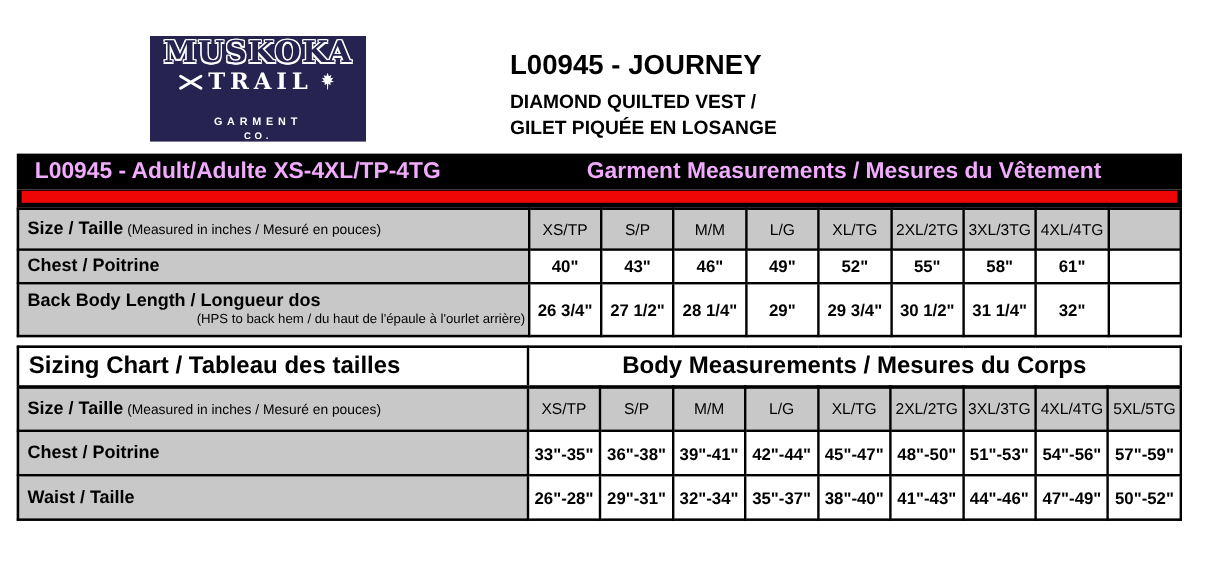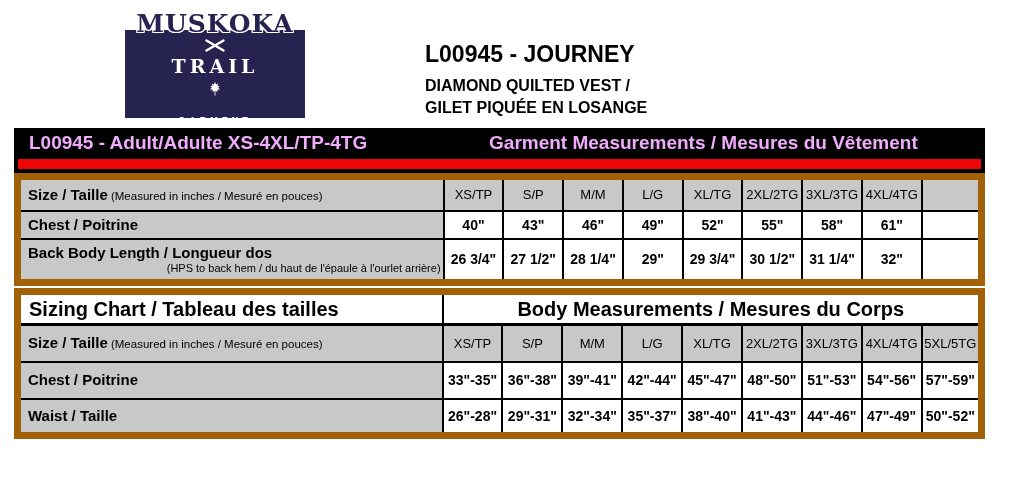--- a/index.html
+++ b/index.html
@@ -11,21 +11,21 @@
   
   .logo{
     position:absolute;left:125px;top:30px;width:180px;height:88px;
     background:#262350;display:flex;flex-direction:column;align-items:center;justify-content:center;
   }
   .logo-muskoka{
     font-family:"DejaVu Serif","Liberation Serif",serif;font-weight:bold;font-size:25px;
     letter-spacing:1px;color:#262350;line-height:1;
     text-shadow:-1px -1px 0 #fff,1px -1px 0 #fff,-1px 1px 0 #fff,1px 1px 0 #fff,0 -1px 0 #fff,0 1px 0 #fff,-1px 0 0 #fff,1px 0 0 #fff;
   }
-  .logo-trail-row{display:flex;align-items:center;gap:5px;margin-top:3px;line-height:1;flex-direction:column;}
+  .logo-trail-row{display:flex;align-items:center;gap:5px;margin-top:3px;line-height:1;}
   .logo-trail{
     font-family:"DejaVu Serif","Liberation Serif",serif;font-weight:bold;font-size:19px;
     letter-spacing:4px;color:#ffffff;
   }
   .logo-garment{font-size:9px;letter-spacing:4px;color:#ffffff;margin-top:18px;font-weight:bold;}
   .logo-co{font-size:8px;letter-spacing:3px;color:#ffffff;margin-top:3px;font-weight:bold;}
   .licon{display:inline-flex;}
 
   .product-block{position:absolute;left:425px;top:41px;}
   .product-title{font-size:23px;font-weight:bold;margin-bottom:7px;}
@@ -35,21 +35,21 @@
   .garment-section{position:absolute;left:14px;top:128px;width:971px;}
   .body-section{position:absolute;left:14px;top:288px;width:971px;}
 
   .black-bar{position:relative;height:30px;background:#000;color:#f0abfc;}
   .bar-left{position:absolute;left:15px;top:0;line-height:30px;font-size:19px;font-weight:bold;}
   .bar-right{position:absolute;left:43%;width:56%;top:0;line-height:30px;font-size:19px;font-weight:bold;text-align:center;}
   .stripe-wrap{background:#000;padding:1px 4px 4px 4px;}
   .red-stripe{height:10px;background:#ee0505;}
 
   
-  table{width:100%;border-collapse:collapse;table-layout:fixed;background:#0f172a;border:7px solid #a16207;}
+  table{width:100%;border-collapse:collapse;table-layout:fixed;background:#0f172a;border:2px solid #a16207;}
   th,td{border:2px solid #000;padding:0;}
   .label-cell{width:42.8%;background:#c8c8c8;text-align:left;vertical-align:middle;padding:2px 2px 2px 7px;}
   .size-lbl{font-size:15px;font-weight:bold;}
   .size-note{font-size:11.5px;font-weight:normal;}
   .size-cell{background:#c8c8c8;font-size:13px;font-weight:normal;text-align:center;vertical-align:middle;}
   .value-cell{background:#fff;font-size:14px;font-weight:bold;text-align:center;vertical-align:middle;}
   .row-lbl{font-size:15px;font-weight:bold;line-height:1.2;}
   .row-sub{font-size:11px;font-weight:normal;line-height:1.2;text-align:right;}
 
   #garment-table .size-row{height:34px;}

